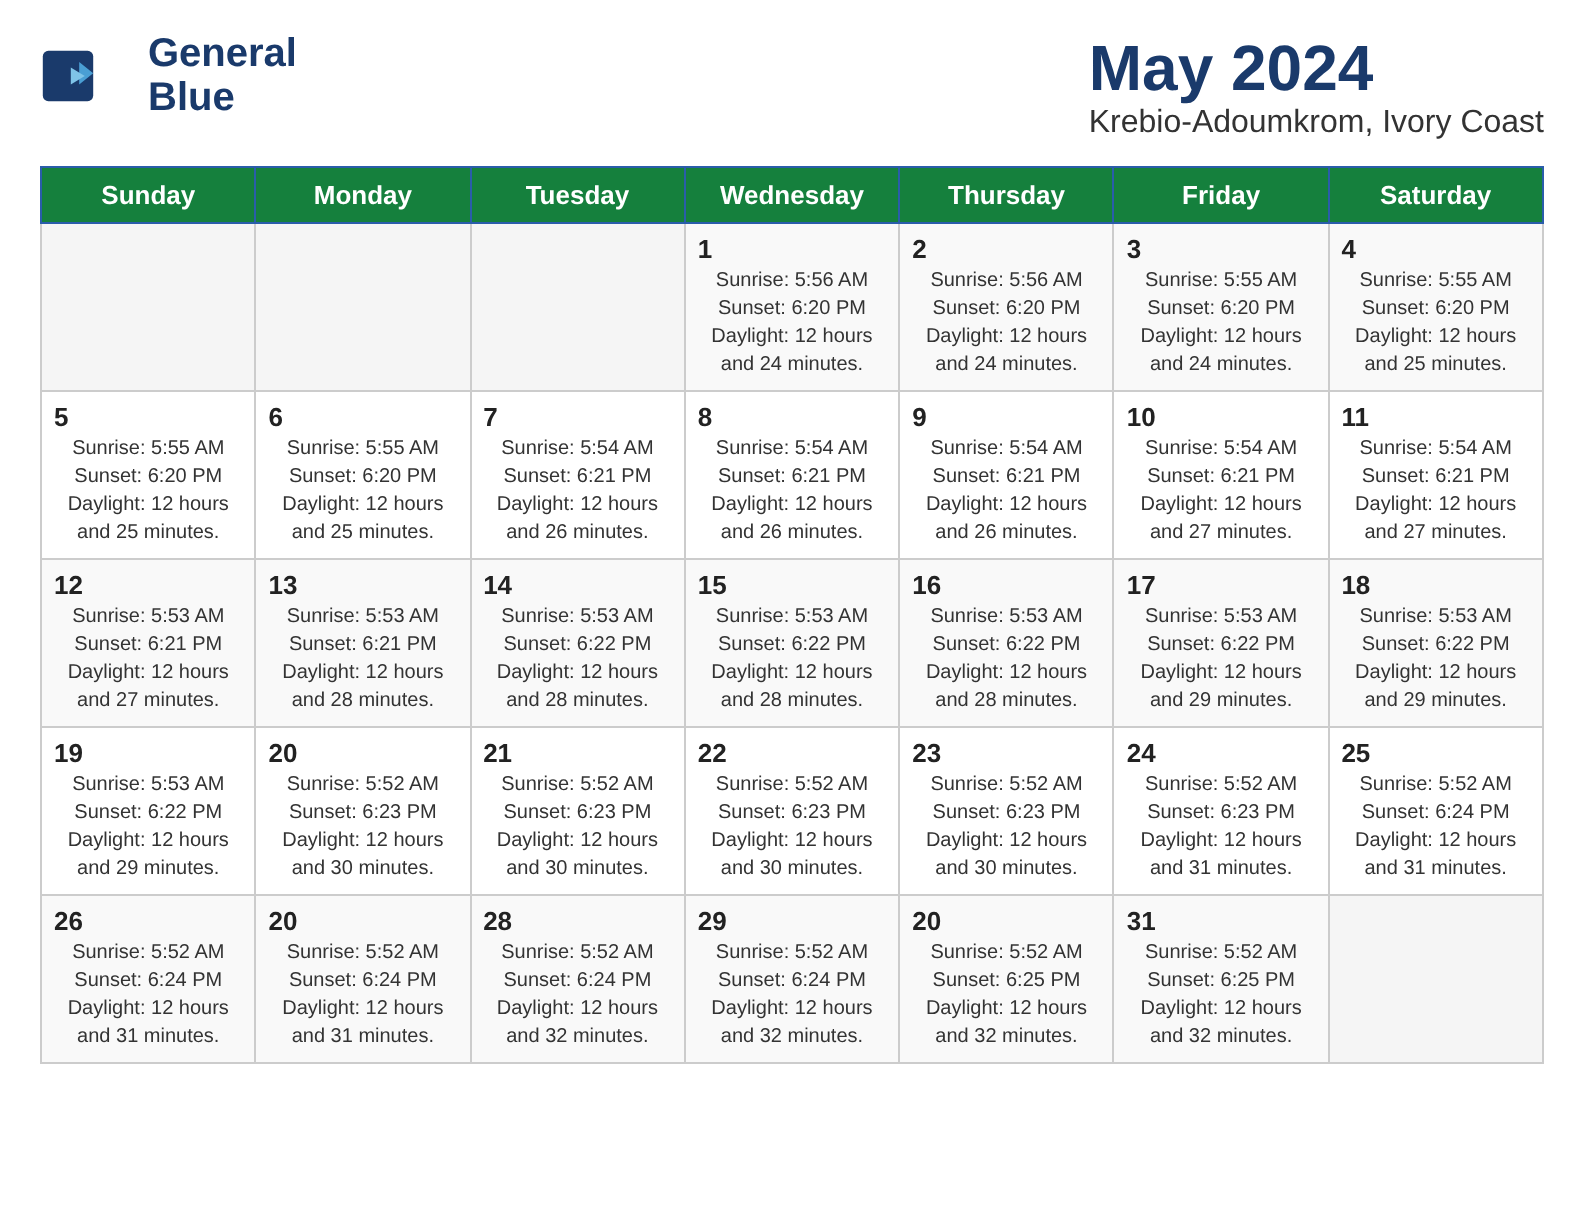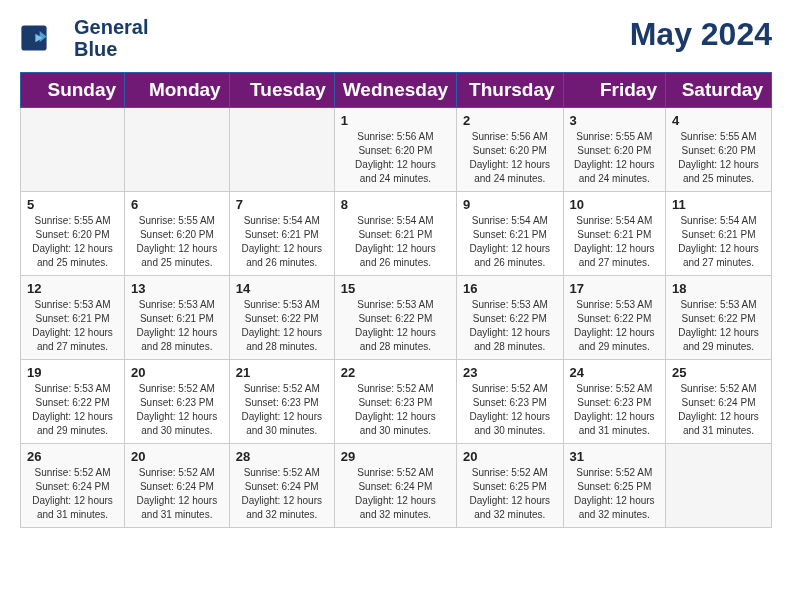--- a/index.html
+++ b/index.html
@@ -45,26 +45,26 @@
     .subtitle {
       font-size: 16px;
       color: #333;
     }
     .calendar {
       width: 100%;
       border-collapse: collapse;
       border: 1px solid #ccc;
     }
     .calendar th {
-      background-color: #701a75;
+      background-color: #15803d;
       color: #fff;
-      font-size: 19px;
+      font-size: 13px;
       font-weight: bold;
       padding: 6px 8px;
-      text-align: right;
+      text-align: center;
       border: 1px solid #2a5daa;
     }
     .calendar td {
       vertical-align: top;
       padding: 5px 6px;
       font-size: 10.5px;
       color: #222;
       border: 1px solid #ccc;
       width: calc(100% / 7);
       min-height: 80px;
@@ -103,20 +103,21 @@
         <polygon points="28,10 38,18 28,26" fill="#4a9fd4"></polygon>
         <polygon points="22,14 32,20 22,26" fill="#7fc4e8"></polygon>
       </svg>
       <div class="logo-text">
         <div>General</div>
         <div>Blue</div>
       </div>
     </div>
     <div class="title-section">
       <div class="main-title">May 2024</div>
+      <div class="subtitle">Krebio-Adoumkrom, Ivory Coast</div>
     </div>
   </div>
 
   <table class="calendar">
     <thead>
       <tr>
       <th>Sunday</th>
           <th>Monday</th>
           <th>Tuesday</th>
           <th>Wednesday</th>

